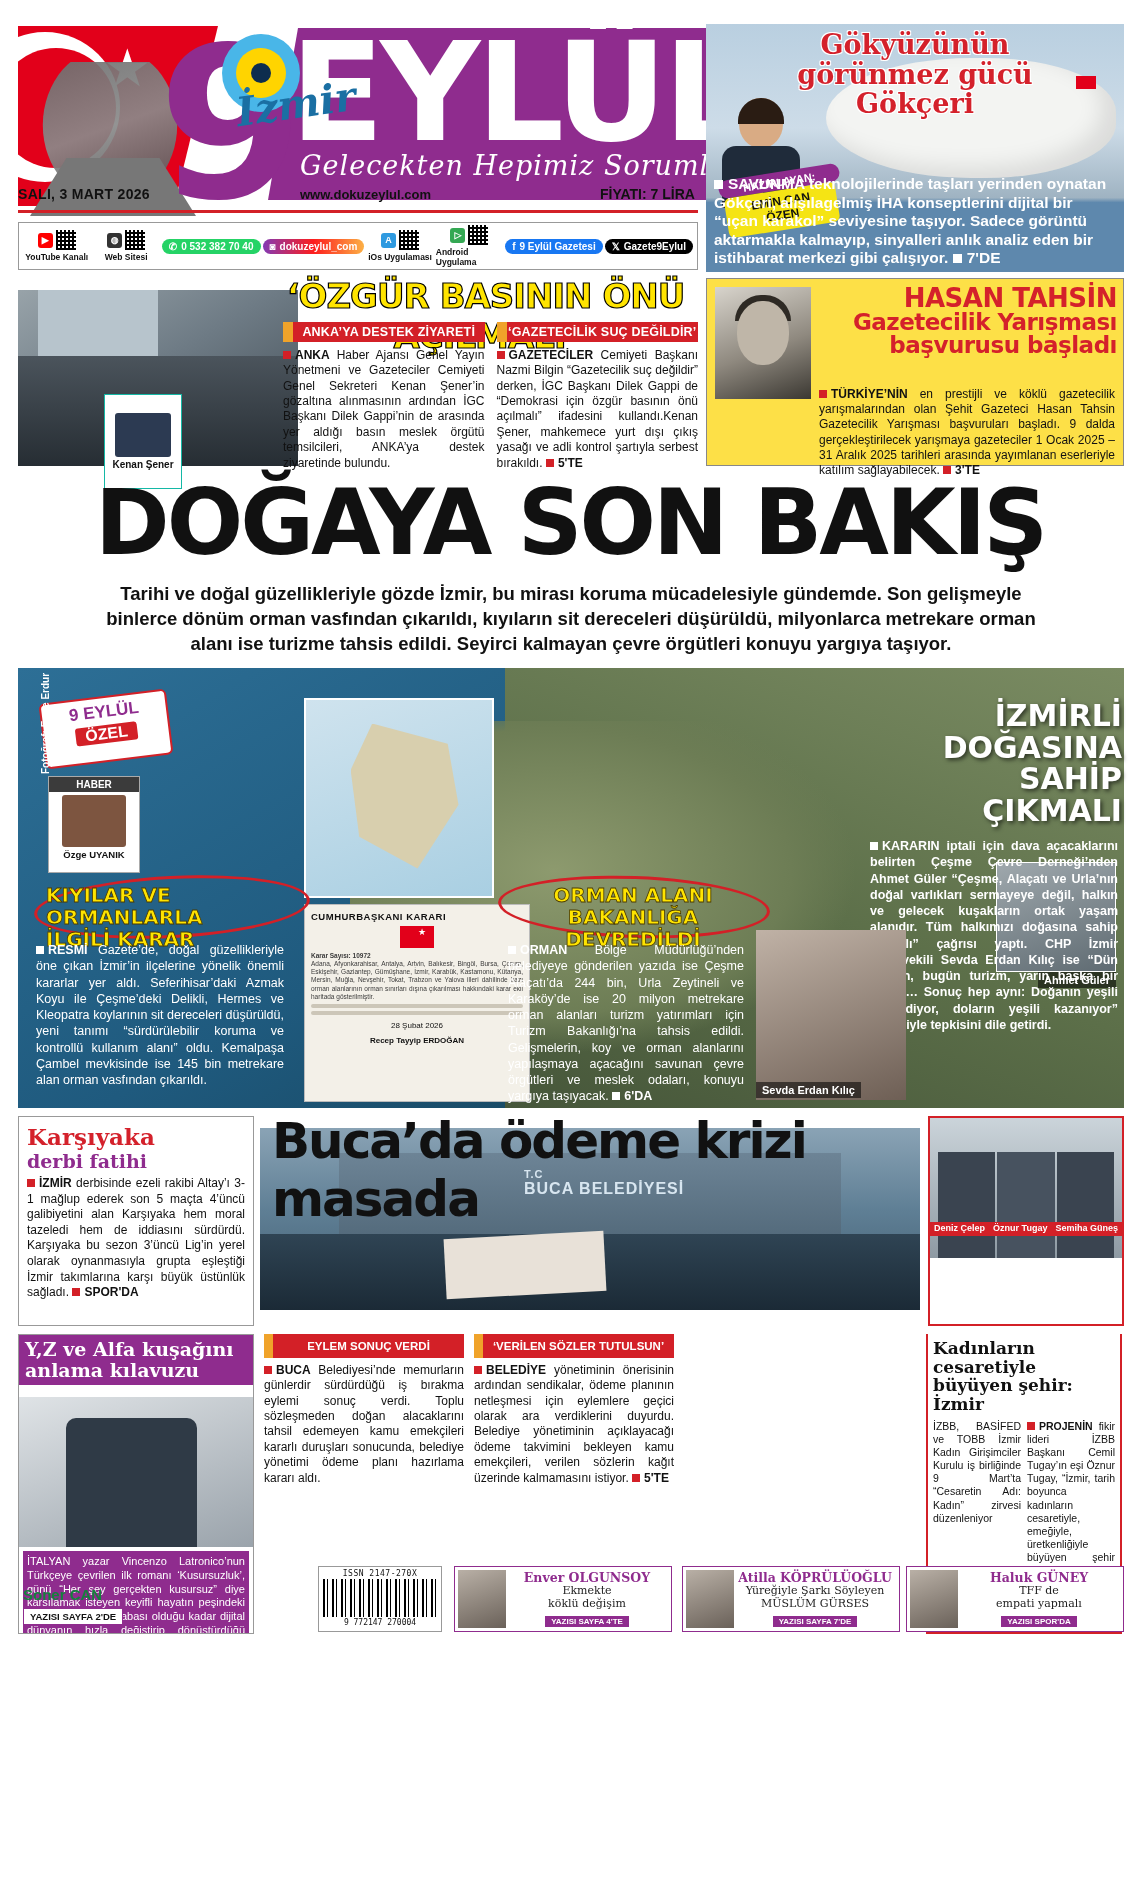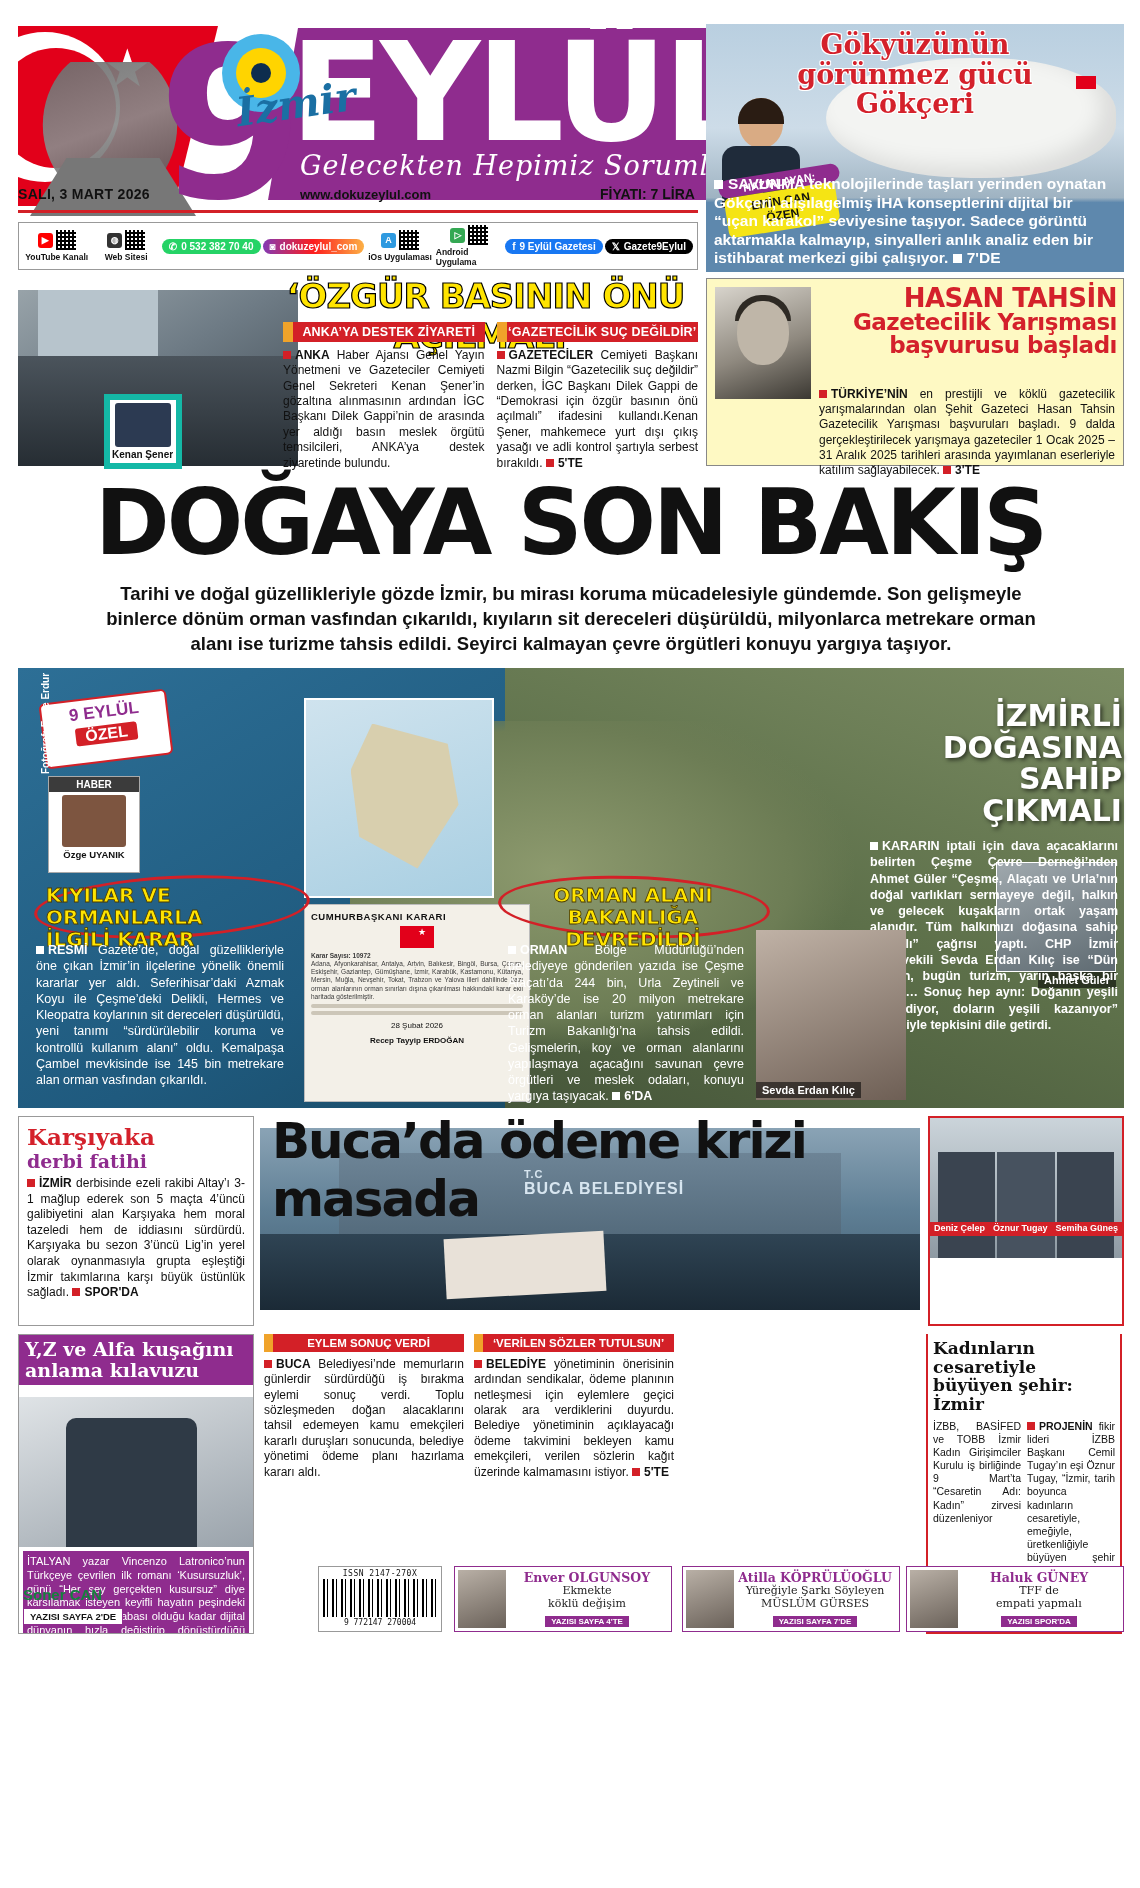--- a/index.html
+++ b/index.html
@@ -146,22 +146,22 @@
   .press-photo {
     position: absolute; left: 0; top: 14px; width: 280px; height: 176px;
     background: linear-gradient(150deg,#98a3a9,#6e7b85 45%,#3f4a52);
     overflow: hidden;
   }
   .press-photo .door { position:absolute; left: 20px; top: 0; width: 120px; height: 90px; background:#b7c4cc; }
   .press-photo .crowd { position:absolute; left: 0; bottom: 0; width: 100%; height: 110px;
     background: linear-gradient(180deg,#4b545c,#262d33); }
   .press-cap {
     position: absolute; left: 86px; top: 118px; width: 78px; background: #fff;
-    border: 6px solid #14b8a6; font-size: 10px; font-weight: bold;
-    line-height: 1.1; padding: 3px 2px;
+    border: 1px solid #14b8a6; text-align: center; font-size: 10px; font-weight: bold;
+    line-height: 1.1; padding: 18px 2px;
   }
   .press-cap .av { width: 56px; height: 44px; margin: 0 auto 2px; background: #2c3a52; border-radius: 3px; }
   .ozgur-head {
     position: absolute; left: 255px; top: 0px; width: 425px;
     font-size: 34px; font-weight: 900; color: #ffe400; letter-spacing: -1px;
     -webkit-text-stroke: 1.2px #000; text-align: center;
     font-family: "DejaVu Sans", sans-serif;
   }
   .press-cols { position: absolute; left: 265px; top: 46px; width: 415px; display: flex; gap: 12px; }
   .pcol { flex: 1; }
@@ -174,21 +174,21 @@
     display: flex; align-items: center; justify-content: center; letter-spacing: .2px;
   }
   .ptext { font-size: 12px; line-height: 1.28; text-align: justify; }
   .ptext b { font-weight: bold; }
   .bsq { display: inline-block; width: 8px; height: 8px; background: #d32027; margin-right: 4px; }
   .pageref { font-weight: bold; }
 
   
   .ht-box {
     position: absolute; left: 706px; top: 278px; width: 418px; height: 188px;
-    border: 1px solid #888; background: #fef9c3; 
+    border: 1px solid #888; background: #fde047; 
   }
   .ht-photo {
     position: absolute; left: 8px; top: 8px; width: 96px; height: 112px;
     background: linear-gradient(160deg,#d8d4cc,#8f897f 55%,#3b3832);
   }
   .ht-photo .face { position:absolute; left: 22px; top: 14px; width: 52px; height: 64px;
     background:#bfb6a8; border-radius: 48%; }
   .ht-photo .hair { position:absolute; left: 20px; top: 8px; width: 56px; height: 26px;
     background:#2e2a24; border-radius: 28px 28px 0 0; }
   .ht-title {
@@ -354,21 +354,21 @@
   .yz-photo .man { position:absolute; left: 20%; bottom: 0; width: 56%; height: 86%;
     background: #2f3a46; border-radius: 10px 10px 0 0; }
   .yz-text { position: absolute; left: 4px; right: 4px; top: 216px; font-size: 11px;
     line-height: 1.25; color: #fff; background: #8f2c8e; padding: 4px; text-align: justify; }
   .yz-author { position: absolute; left: 4px; bottom: 30px; font-size: 15px; font-weight: 900; color: #15803d; }
   .yz-ref { position: absolute; left: 4px; bottom: 8px; background: #fff; color: #111;
     font-size: 9.5px; font-weight: bold; padding: 2px 6px; border: 1px solid #8f2c8e; }
 
   .eylem-col { position: absolute; left: 246px; top: 0; width: 200px; }
   .verilen-col { position: absolute; left: 456px; top: 0; width: 200px; }
-  .small-kicker { display: flex; height: 18px; margin-bottom: 5px; }
+  .small-kicker { display: flex; height: 24px; margin-bottom: 5px; }
   .small-kicker .tab { width: 9px; background: #f0a32a; }
   .small-kicker .lab { flex: 1; background: #d32027; color: #fff; font-size: 11.5px;
     font-weight: bold; display: flex; align-items: center; justify-content: center; }
   .small-body { font-size: 12px; line-height: 1.28; text-align: justify; }
 
   .isbn-box { position: absolute; left: 300px; top: 232px; width: 124px; height: 66px;
     border: 1px solid #999; background: #fff; padding: 2px; text-align: center; }
   .isbn-box .code { font-size: 8px; font-family: "DejaVu Sans Mono", monospace; letter-spacing: .5px; }
   .barcode { height: 38px; margin: 1px 2px;
     background: repeating-linear-gradient(90deg,#000 0 2px,#fff 2px 4px,#000 4px 5px,#fff 5px 9px); }

